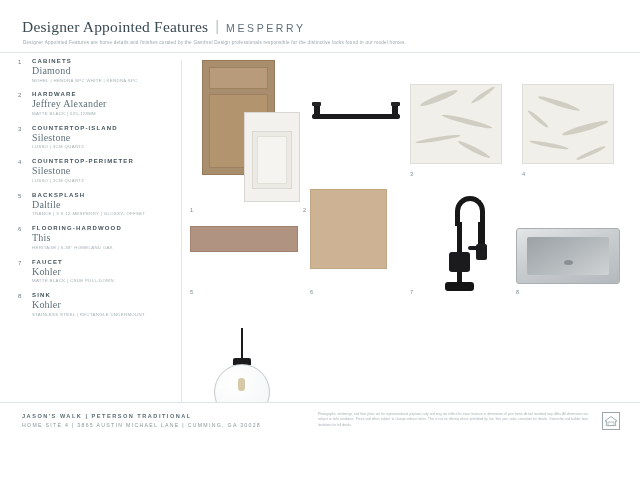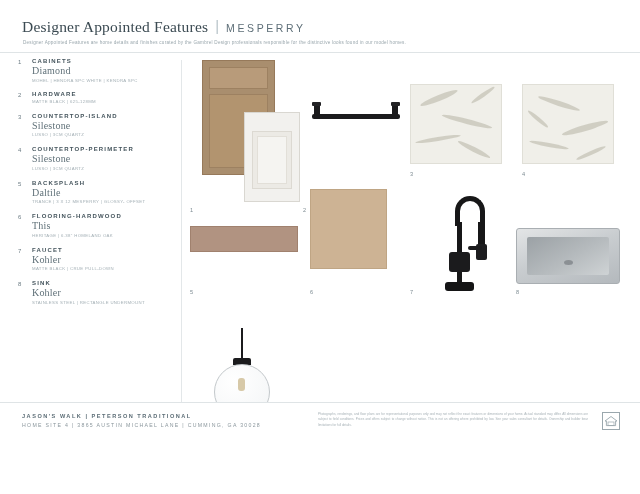--- a/index.html
+++ b/index.html
@@ -310,20 +310,21 @@
       <span class="spec-num">1</span>
       <div class="spec-cat">CABINETS</div>
       <div class="spec-brand">Diamond</div>
       <div class="spec-detail">MOHEL  |  HENDRA SPC
 WHITE  |  KENDRA SPC</div>
     </div>
 
     <div class="spec-item">
       <span class="spec-num">2</span>
       <div class="spec-cat">HARDWARE</div>
+      <div class="spec-brand">Jeffrey Alexander</div>
       <div class="spec-detail">MATTE BLACK  |  625-128MM</div>
     </div>
 
     <div class="spec-item">
       <span class="spec-num">3</span>
       <div class="spec-cat">COUNTERTOP-ISLAND</div>
       <div class="spec-brand">Silestone</div>
       <div class="spec-detail">LUSSO  |  3CM QUARTZ</div>
     </div>
 

